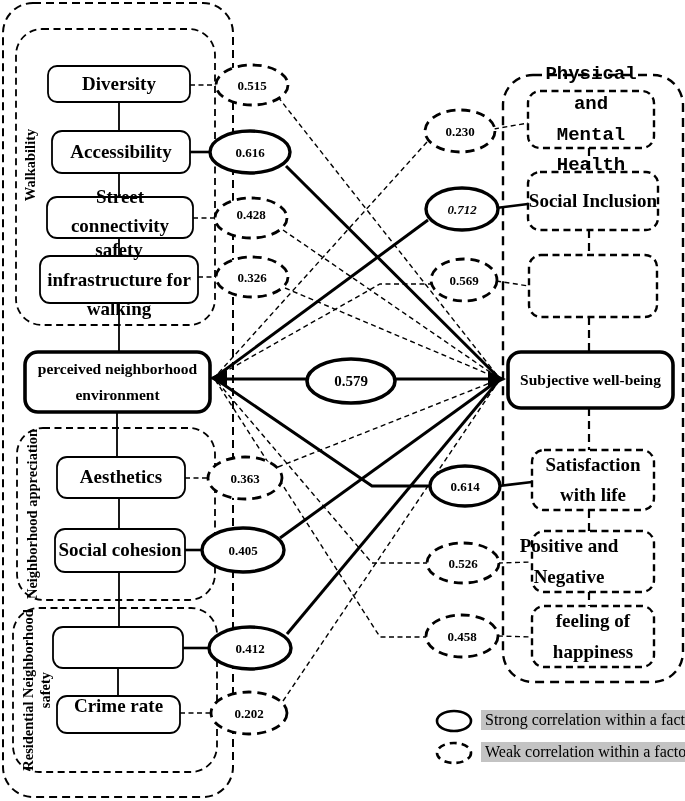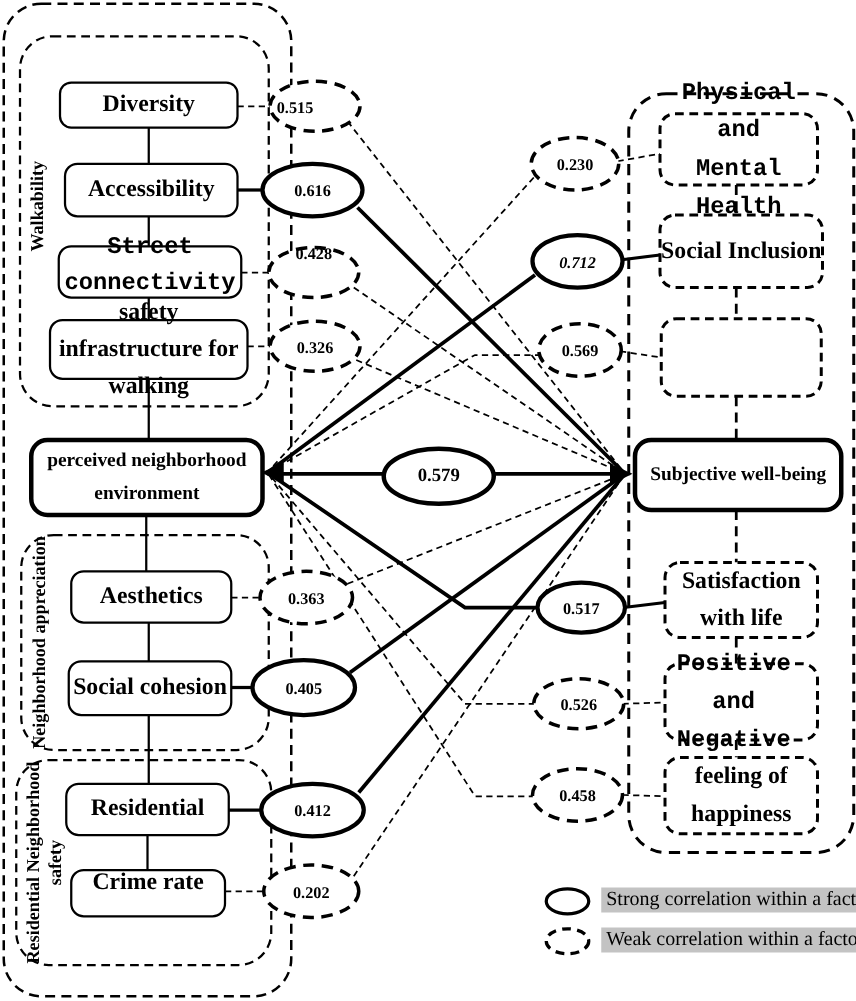--- a/index.html
+++ b/index.html
@@ -139,47 +139,46 @@
     <ellipse cx="454" cy="721" rx="17" ry="10" fill="#fff" stroke="#000" stroke-width="2.6"></ellipse>
     <ellipse cx="454" cy="753" rx="17" ry="10" fill="#fff" stroke="#000" stroke-width="2.6" stroke-dasharray="7 5"></ellipse>
   </svg>
 
   <div class="lbl rot" style="left:-120px;top:153px;width:300px;height:24px;">Walkability</div>
   <div class="lbl rot" style="left:-69px;top:502px;width:202px;height:24px;">Neighborhood appreciation</div>
   <div class="lbl rot" style="left:-51px;top:672px;width:175px;height:36px;">Residential Neighborhood safety</div>
 
   <div class="lbl" style="left:48px;top:66px;width:142px;height:36px;">Diversity</div>
   <div class="lbl" style="left:52px;top:131px;width:138px;height:42px;">Accessibility</div>
-  <div class="lbl" style="left:47px;top:197px;width:146px;height:29px;font-family:Liberation Mono, monospace;">Street connectivity</div>
+  <div class="lbl" style="left:47px;top:197px;width:146px;height:29px;">Street connectivity</div>
   <div class="lbl" style="left:43px;top:256px;width:152px;height:47px;line-height:1.55;">safety infrastructure for walking</div>
   <div class="lbl big" style="left:30px;top:352px;width:175px;height:60px;">perceived neighborhood environment</div>
   <div class="lbl" style="left:57px;top:457px;width:128px;height:41px;">Aesthetics</div>
   <div class="lbl" style="left:55px;top:529px;width:130px;height:43px;border-radius:20px;">Social cohesion</div>
-  <div class="lbl" style="left:53px;top:627px;width:130px;height:41px;">Residential</div>
   <div class="lbl" style="left:57px;top:688px;width:123px;height:37px;">Crime rate</div>
 
   <div class="lbl" style="left:534px;top:91px;width:114px;height:57px;line-height:1.6;font-family:Liberation Mono, monospace;">Physical and Mental Health</div>
   <div class="lbl" style="left:528px;top:172px;width:130px;height:58px;">Social Inclusion</div>
   <div class="lbl big" style="left:508px;top:352px;width:165px;height:56px;">Subjective well-being</div>
   <div class="lbl" style="left:538px;top:450px;width:110px;height:60px;line-height:1.6;">Satisfaction with life</div>
-  <div class="lbl" style="left:532px;top:531px;width:110px;height:61px;line-height:1.6;font-family:Liberation Mono, monospace;">Positive and Negative</div>
+  <div class="lbl" style="left:514px;top:531px;width:110px;height:61px;line-height:1.6;">Positive and Negative</div>
   <div class="lbl" style="left:538px;top:606px;width:110px;height:61px;line-height:1.6;">feeling of happiness</div>
 
-  <div class="lbl val" style="left:206px;top:75px;width:60px;height:20px;">0.515</div>
+  <div class="lbl val" style="left:222px;top:75px;width:60px;height:20px;">0.515</div>
   <div class="lbl val" style="left:220px;top:142px;width:60px;height:20px;">0.616</div>
-  <div class="lbl val" style="left:221px;top:192px;width:60px;height:20px;">0.428</div>
+  <div class="lbl val" style="left:221px;top:204px;width:60px;height:20px;">0.428</div>
   <div class="lbl val" style="left:222px;top:267px;width:60px;height:20px;">0.326</div>
   <div class="lbl val" style="left:215px;top:468px;width:60px;height:20px;">0.363</div>
   <div class="lbl val" style="left:213px;top:540px;width:60px;height:20px;">0.405</div>
   <div class="lbl val" style="left:220px;top:638px;width:60px;height:20px;">0.412</div>
   <div class="lbl val" style="left:219px;top:703px;width:60px;height:20px;">0.202</div>
   <div class="lbl val" style="left:430px;top:121px;width:60px;height:20px;">0.230</div>
   <div class="lbl val" style="left:432px;top:199px;width:60px;height:20px;font-style:italic;">0.712</div>
   <div class="lbl val" style="left:434px;top:270px;width:60px;height:20px;text-align:center;">0.569</div>
-  <div class="lbl val" style="left:435px;top:476px;width:60px;height:20px;">0.517</div>
+  <div class="lbl val" style="left:435px;top:476px;width:60px;height:20px;">0.614</div>
   <div class="lbl val" style="left:433px;top:553px;width:60px;height:20px;">0.526</div>
   <div class="lbl val" style="left:432px;top:626px;width:60px;height:20px;">0.458</div>
   <div class="lbl" style="left:311px;top:370px;width:80px;height:22px;font-size:15px;">0.579</div>
 
   <div class="legend-text" style="left:481px;top:710px;">Strong correlation within a factor</div>
   <div class="legend-text" style="left:481px;top:742px;">Weak correlation within a factor</div>
 
 </div>
 
 </body></html>

